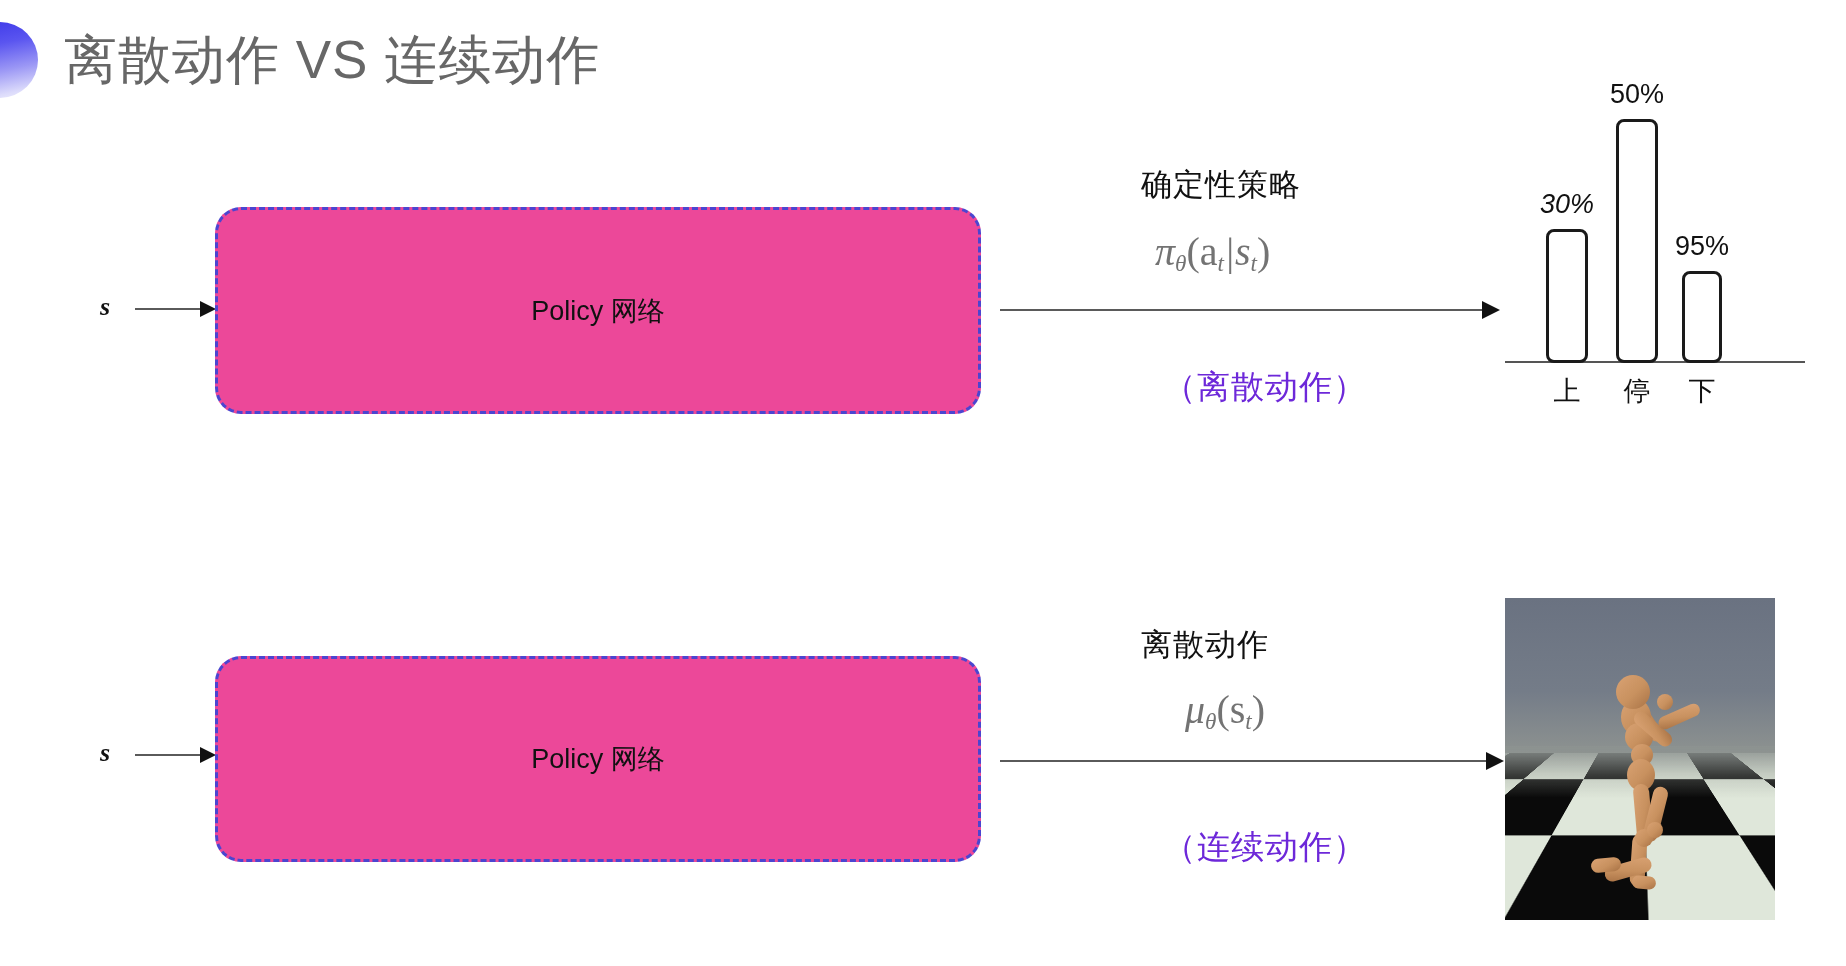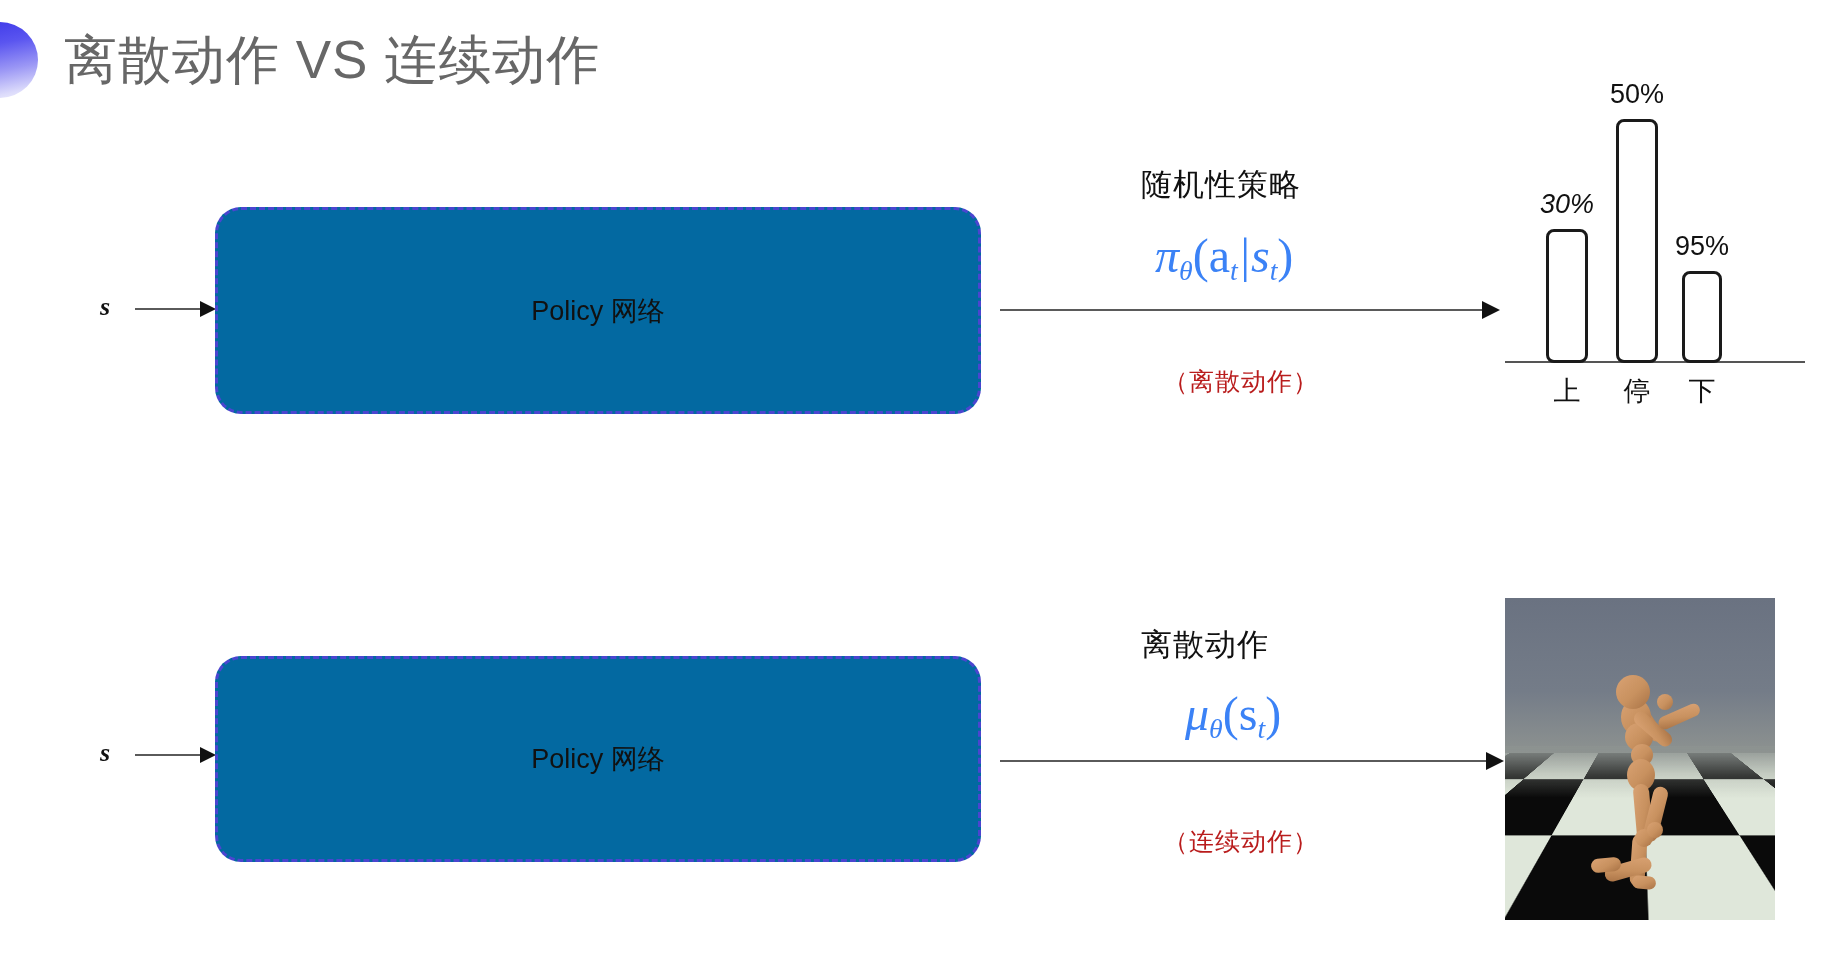--- a/index.html
+++ b/index.html
@@ -64,21 +64,21 @@
     top: -7px;
     border-style: solid;
     border-width: 8px 0 8px 16px;
     border-color: transparent transparent transparent #111;
   }
 
   .policy-box {
     position: absolute;
     border: 3px dashed #4b45d0;
     border-radius: 26px;
-    background: #0369a1;
+    background: #ec4899;
   }
   .policy-box-label {
     position: absolute;
     left: 0;
     right: 0;
     top: 50%;
     transform: translateY(-50%);
     text-align: center;
     font-size: 27px;
     color: #111;
@@ -104,34 +104,34 @@
     position: absolute;
     font-size: 31px;
     color: #111;
     white-space: nowrap;
     letter-spacing: 1px;
   }
   .policy-formula {
     position: absolute;
     font-family: "Liberation Serif", "DejaVu Serif", serif;
     font-style: italic;
-    font-size: 48px;
-    color: #3b82f6;
+    font-size: 40px;
+    color: #737373;
     white-space: nowrap;
   }
   .policy-formula sub {
     font-size: 0.58em;
     font-style: italic;
     vertical-align: -0.28em;
   }
   .policy-formula .paren { font-style: normal; }
   .action-note {
     position: absolute;
-    font-size: 25px;
-    color: #b91c1c;
+    font-size: 33px;
+    color: #6d28d9;
     white-space: nowrap;
     letter-spacing: 1px;
   }
 
   
   #bar-chart {
     position: absolute;
     left: 1505px;
     top: 96px;
     width: 300px;
@@ -215,21 +215,21 @@
 
   <div class="s-label" style="left:100px; top:292px;">s</div>
   <div class="arrow-in" style="left:135px; top:308px; width:78px;"></div>
 
   <div class="policy-box" style="left:215px; top:207px; width:760px; height:201px;">
     <div class="policy-box-label">Policy 网络</div>
   </div>
 
   <div class="arrow-out" style="left:1000px; top:309px; width:496px;"></div>
 
-  <div class="policy-kind" style="left:1141px; top:164px;">随机性策略</div>
+  <div class="policy-kind" style="left:1141px; top:164px;">确定性策略</div>
 
   <div class="policy-formula" style="left:1155px; top:228px;">
     <span>π</span><sub>θ</sub><span class="paren">(a</span><sub>t</sub><span>|s</span><sub>t</sub><span class="paren">)</span>
   </div>
 
   <div class="action-note" style="left:1163px; top:365px;">（离散动作）</div>
 
   <div id="bar-chart">
     <div class="chart-baseline"></div>
 

